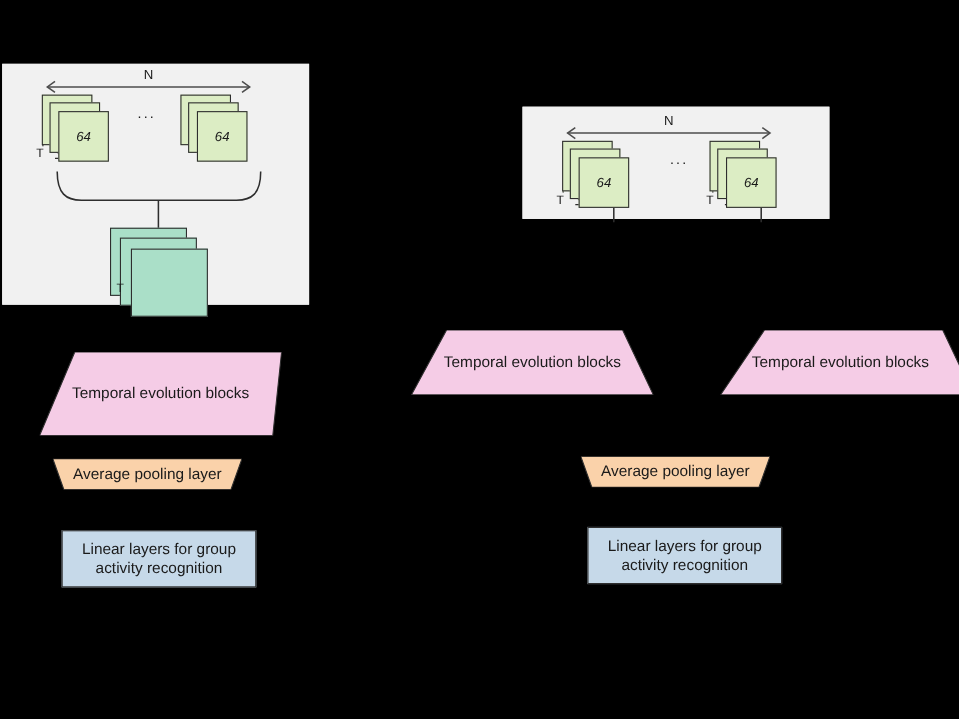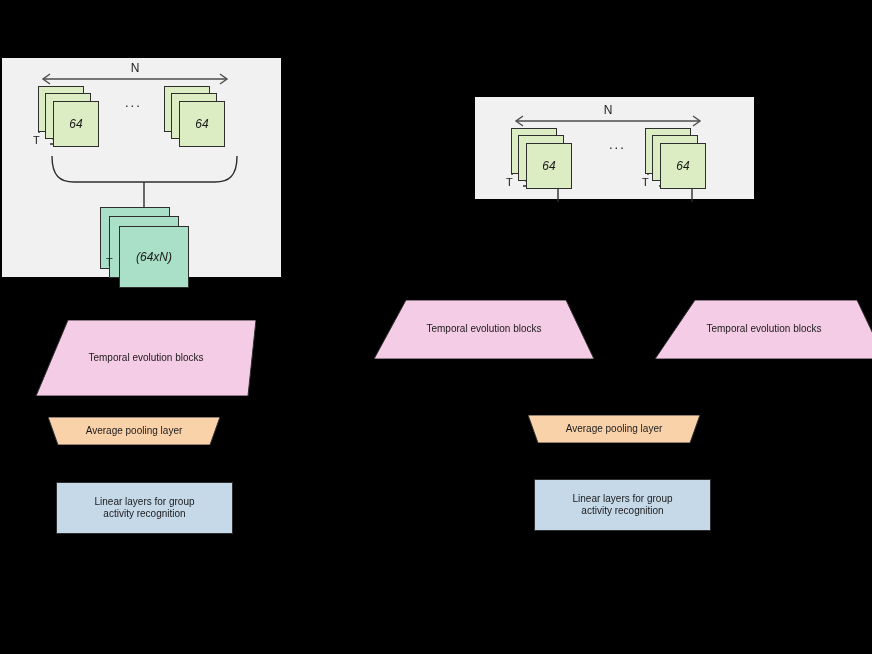--- a/index.html
+++ b/index.html
@@ -103,21 +103,21 @@
     color: #1a1a1a;
   }
 
   
   .shape-text {
     position: absolute;
     display: flex;
     align-items: center;
     justify-content: center;
     text-align: center;
-    font-size: 10px;
+    font-size: 14px;
     color: #1a1a1a;
     line-height: 1.25;
     pointer-events: none;
     white-space: pre-line;
   }
   .shape-svg { position: absolute; }
 </style>
 </head>
 <body>
 
@@ -168,21 +168,20 @@
     <div class="card green c3"></div>
     <div class="card-label">64</div>
   </div>
 
   <div class="tlabel" style="left:33px; top:134px;">T</div>
 
   <div class="card-stack big" style="left:100px; top:207px;">
     <div class="card teal c1"></div>
     <div class="card teal c2"></div>
     <div class="card teal c3"></div>
-    <div class="card-label">(64xN)</div>
   </div>
 
   <div class="tlabel" style="left:106px; top:256px;">T</div>
 
   <svg class="shape-svg" style="left:36px; top:320px;" width="220" height="76" viewBox="0 0 220 76">
     <polygon points="32,0 220,0 212,76 0,76" fill="#f5cce6" stroke="#2e2e2e" stroke-width="1"></polygon>
   </svg>
   <div class="shape-text" style="left:36px; top:320px; width:220px; height:76px;">Temporal evolution blocks</div>
 
   <svg class="shape-svg" style="left:48px; top:417px;" width="172" height="28" viewBox="0 0 172 28">

